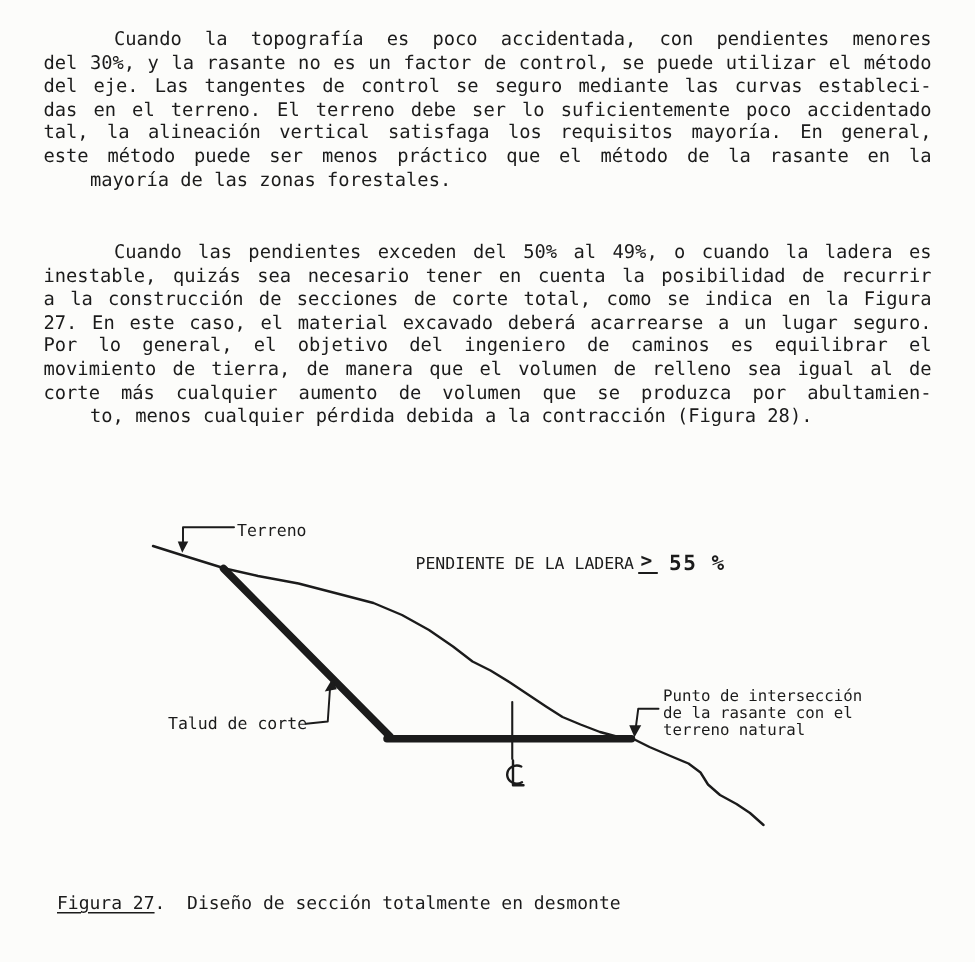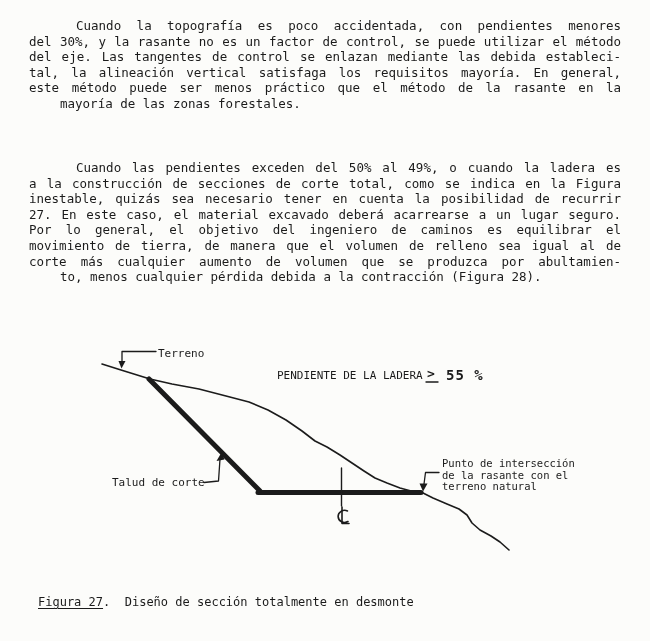--- a/index.html
+++ b/index.html
@@ -64,30 +64,31 @@
   .fill{ fill:var(--ink); stroke:none; }
 </style>
 </head>
 <body>
 
 <div class="page">
 
   <div class="para" style="top:18px">
       <div class="tline">Cuando la topografía es poco accidentada, con pendientes menores</div>
       <div class="tline">del 30%, y la rasante no es un factor de control, se puede utilizar el método</div>
-      <div class="tline">del eje.  Las tangentes de control se enlazan mediante las debida estableci-</div>
+      <div class="tline">del eje.  Las tangentes de control se seguro mediante las curvas estableci-</div>
+      <div class="tline">das en el terreno.  El terreno debe ser lo suficientemente poco accidentado</div>
       <div class="tline">tal, la alineación vertical satisfaga los requisitos mayoría.  En general,</div>
       <div class="tline">este método puede ser menos práctico que el método de la rasante en la</div>
       <div class="tline">mayoría de las zonas forestales.</div>
     </div>
 
   <div class="para" style="top:160px">
       <div class="tline">Cuando las pendientes exceden del 50% al 49%, o cuando la ladera es</div>
+      <div class="tline">inestable, quizás sea necesario tener en cuenta la posibilidad de recurrir</div>
       <div class="tline">a la construcción de secciones de corte total, como se indica en la Figura</div>
-      <div class="tline">inestable, quizás sea necesario tener en cuenta la posibilidad de recurrir</div>
       <div class="tline">27.  En este caso, el material excavado deberá acarrearse a un lugar seguro.</div>
       <div class="tline">Por lo general, el objetivo del ingeniero de caminos es equilibrar el</div>
       <div class="tline">movimiento de tierra, de manera que el volumen de relleno sea igual al de</div>
       <div class="tline">corte más cualquier aumento de volumen que se produzca por abultamien-</div>
       <div class="tline">to, menos cualquier pérdida debida a la contracción (Figura 28).</div>
     </div>
 
   <svg class="figure-svg" viewBox="0 0 650 641">
 
     <path class="stroke" stroke-width="1.6" d="M102 364 L121 370 L150 379 L172 384 L199 389 L226 396 L249 402

